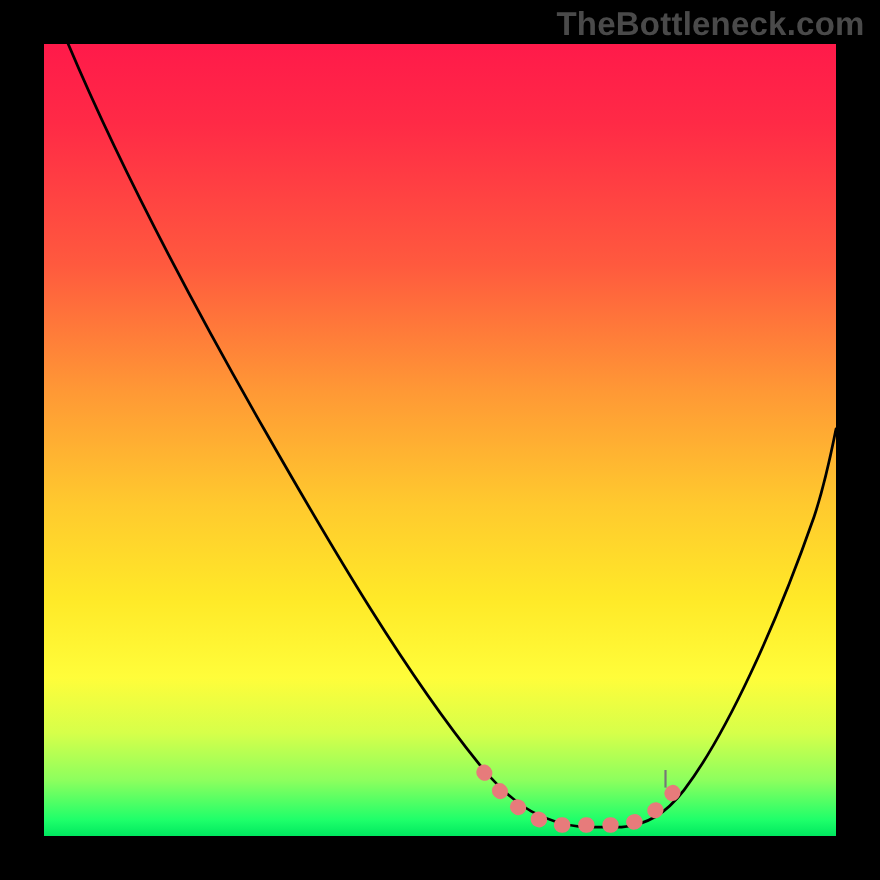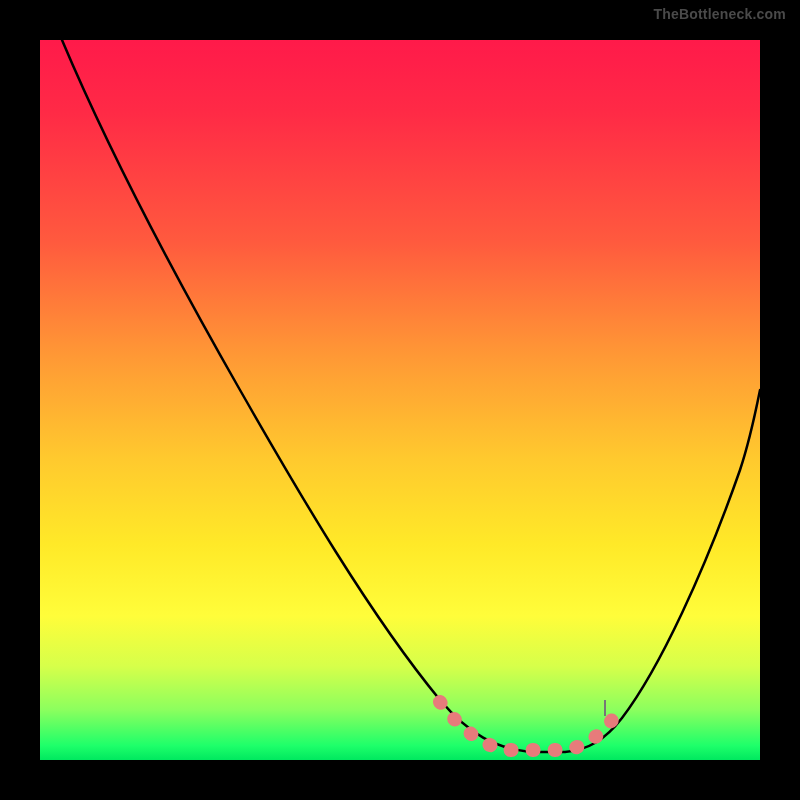--- a/index.html
+++ b/index.html
@@ -15,21 +15,21 @@
     position: relative;
     width: 800px;
     height: 800px;
     background: #000;
   }
   .watermark {
     position: absolute;
     top: 6px;
     right: 14px;
     color: #4a4a4a;
-    font-size: 14px;
+    font-size: 30px;
     font-weight: 600;
     letter-spacing: 0.2px;
     user-select: none;
   }
   .plot {
     position: absolute;
     left: 40px;
     top: 40px;
     width: 720px;
     height: 720px;

